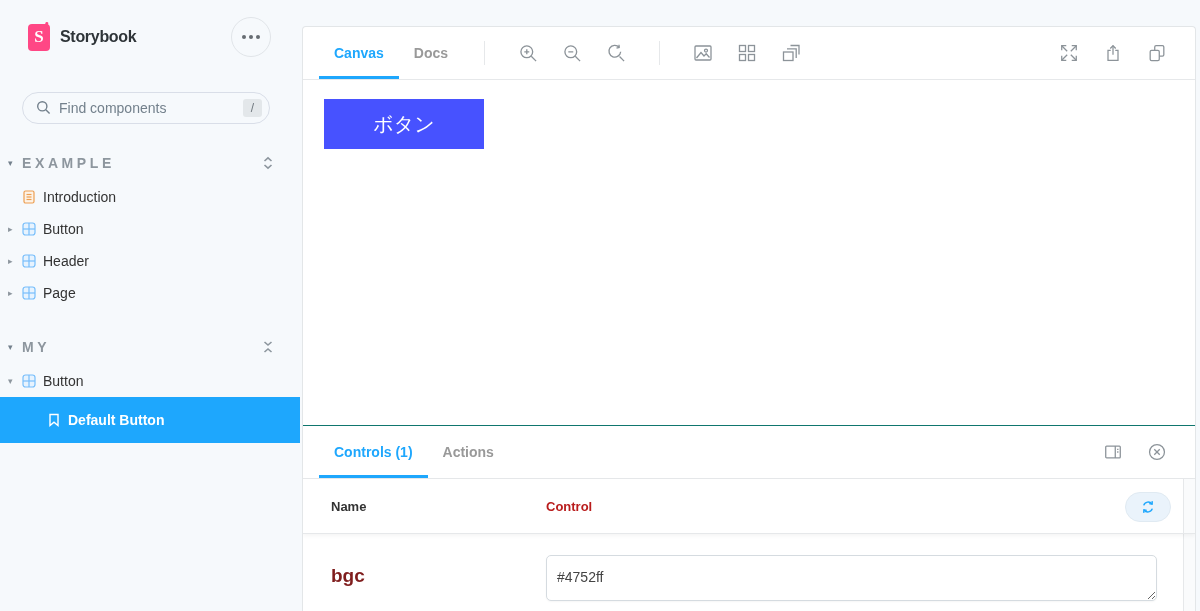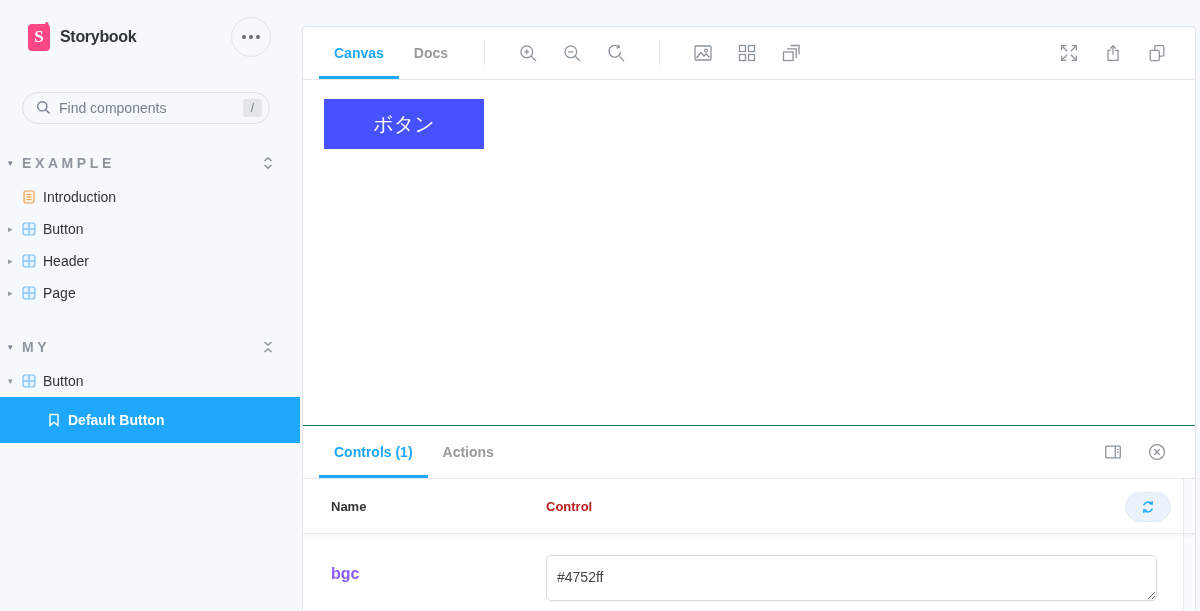--- a/index.html
+++ b/index.html
@@ -65,21 +65,21 @@
 
   .ctl-header { height:55px; display:flex; align-items:center; padding-left:28px; border-bottom:1px solid #E6E8EA;
                 box-shadow:0 2px 4px rgba(0,0,0,0.045); position:relative; }
   .col-name { width:215px; font-size:13px; font-weight:bold; color:#333; }
   .col-control { font-size:13px; font-weight:bold; color:#b91c1c; }
   .reset-btn { position:absolute; right:24px; top:13px; width:46px; height:30px; border-radius:15px;
                background:#EAF3FB; border:1px solid #E0EAF2; display:flex; align-items:center; justify-content:center;
                color:#1EA7FD; cursor:pointer; }
 
   .ctl-row { display:flex; align-items:flex-start; padding:21px 38px 0 28px; }
-  .row-name { width:215px; font-size:16px; font-weight:bold; color:#8b5cf6; padding-top:10px; }
+  .row-name { width:215px; font-size:19px; font-weight:bold; color:#7f1d1d; padding-top:10px; }
   .row-control { flex:1; }
   .ctl-textarea { width:100%; height:46px; border:1px solid #D5DBE0; border-radius:5px; font-size:14px; color:#444;
                   font-family:inherit; padding:13px 10px 0 10px; outline:none; resize:both; overflow:hidden;
                   box-shadow:0 1px 2px rgba(0,0,0,0.04); }
 </style>
 </head>
 <body>
 
 <div class="sidebar">
 

